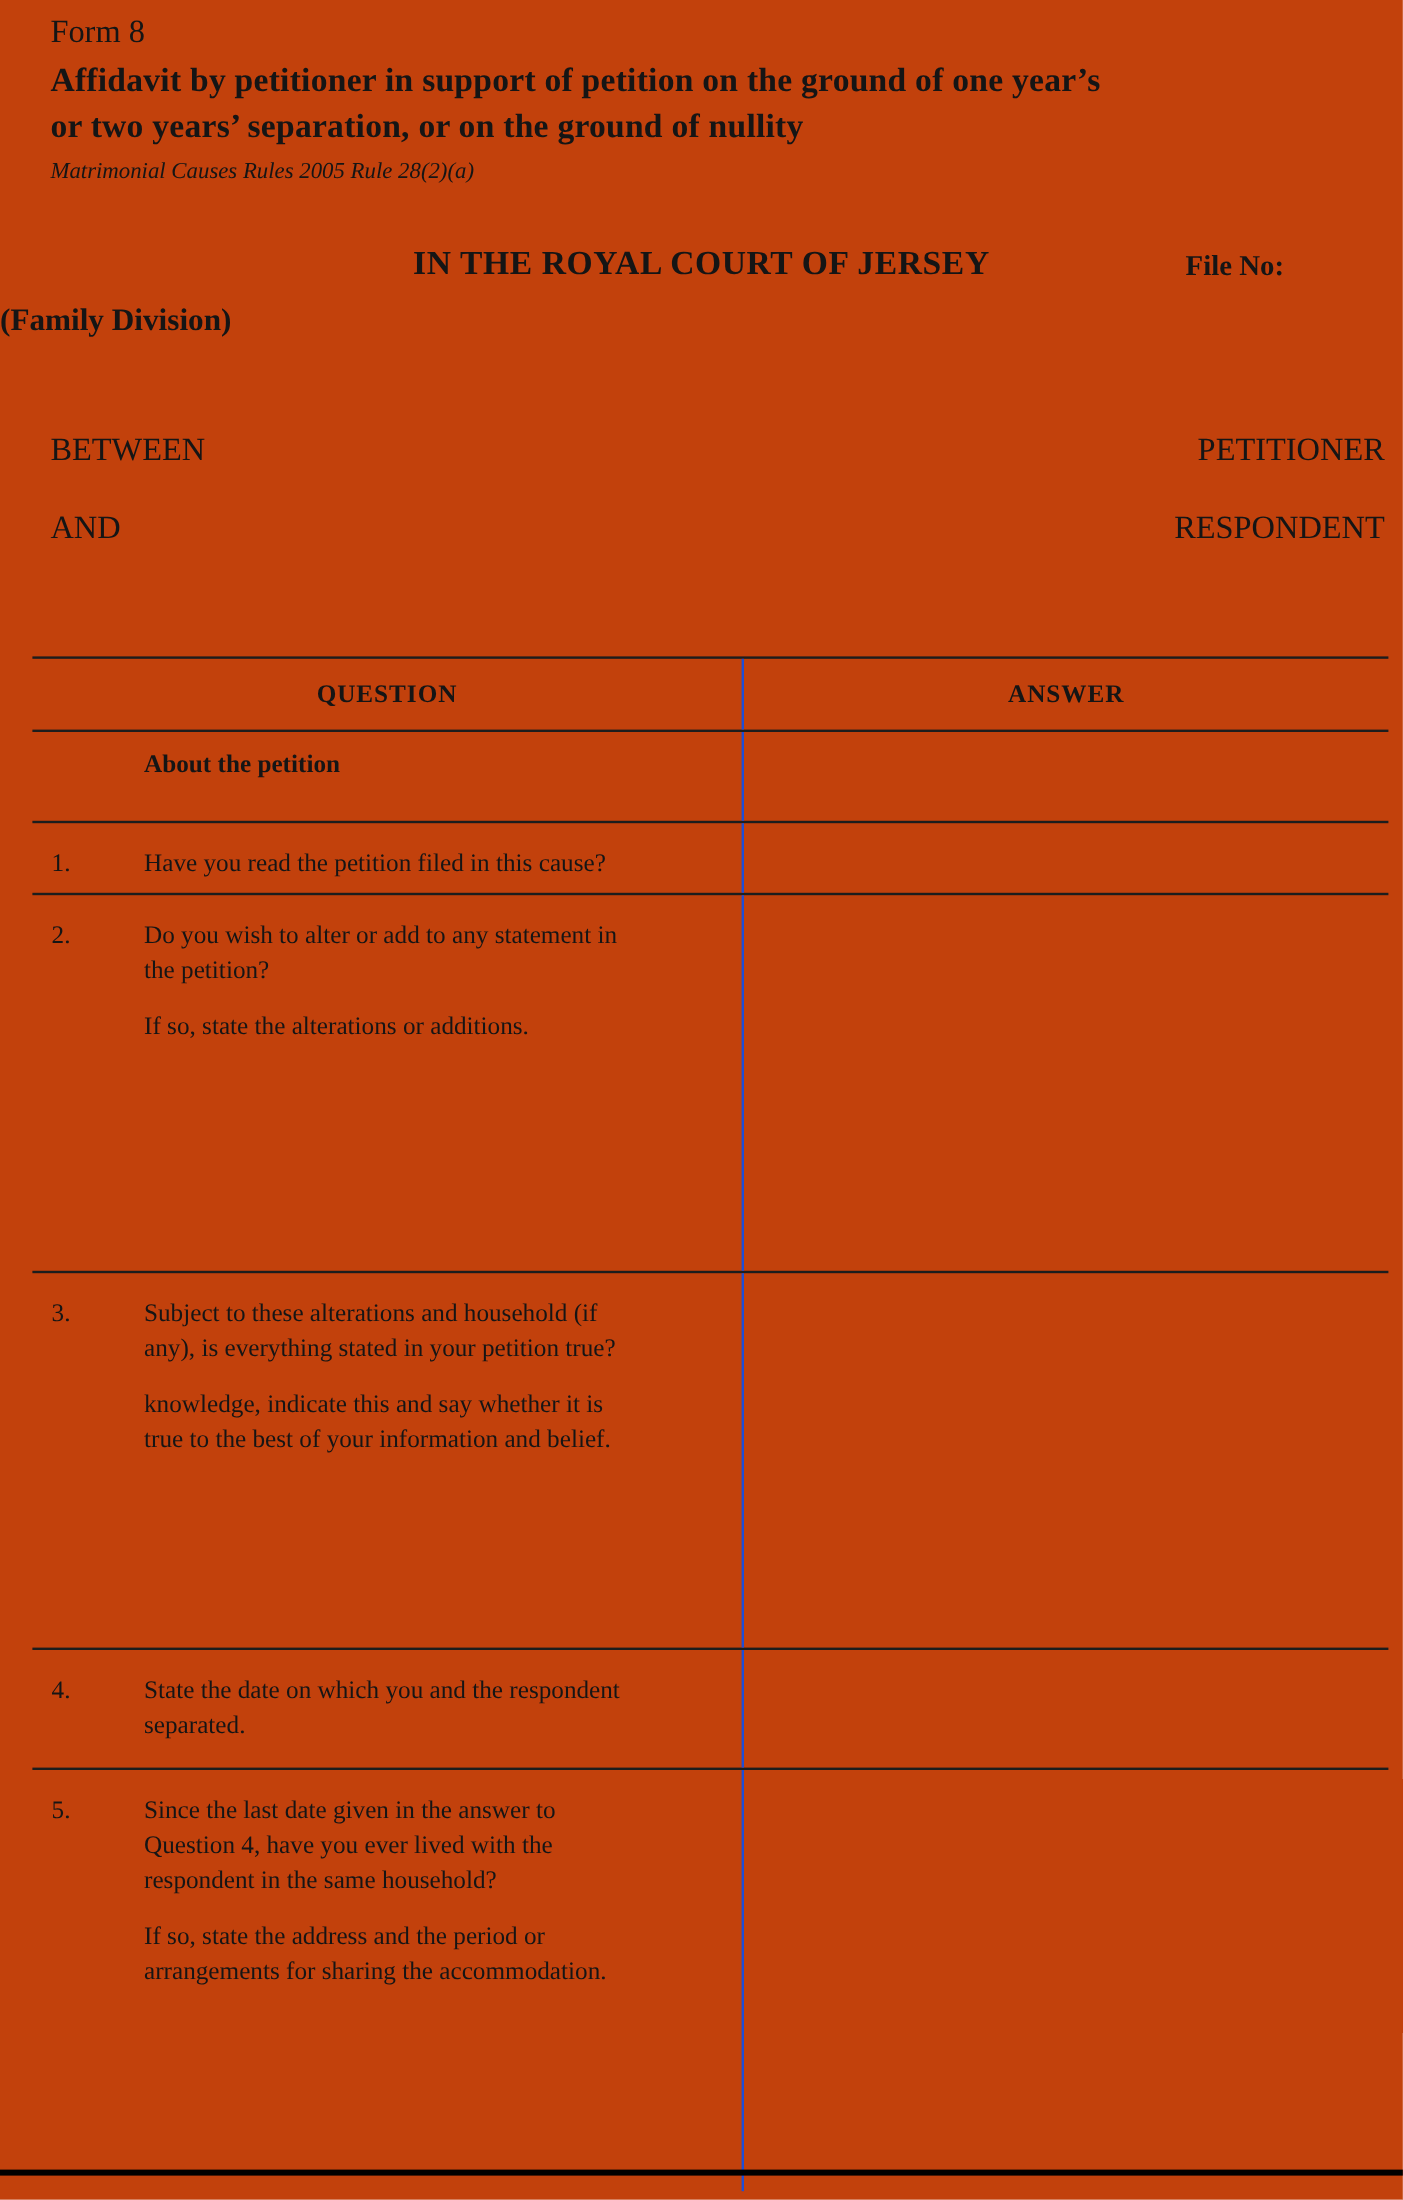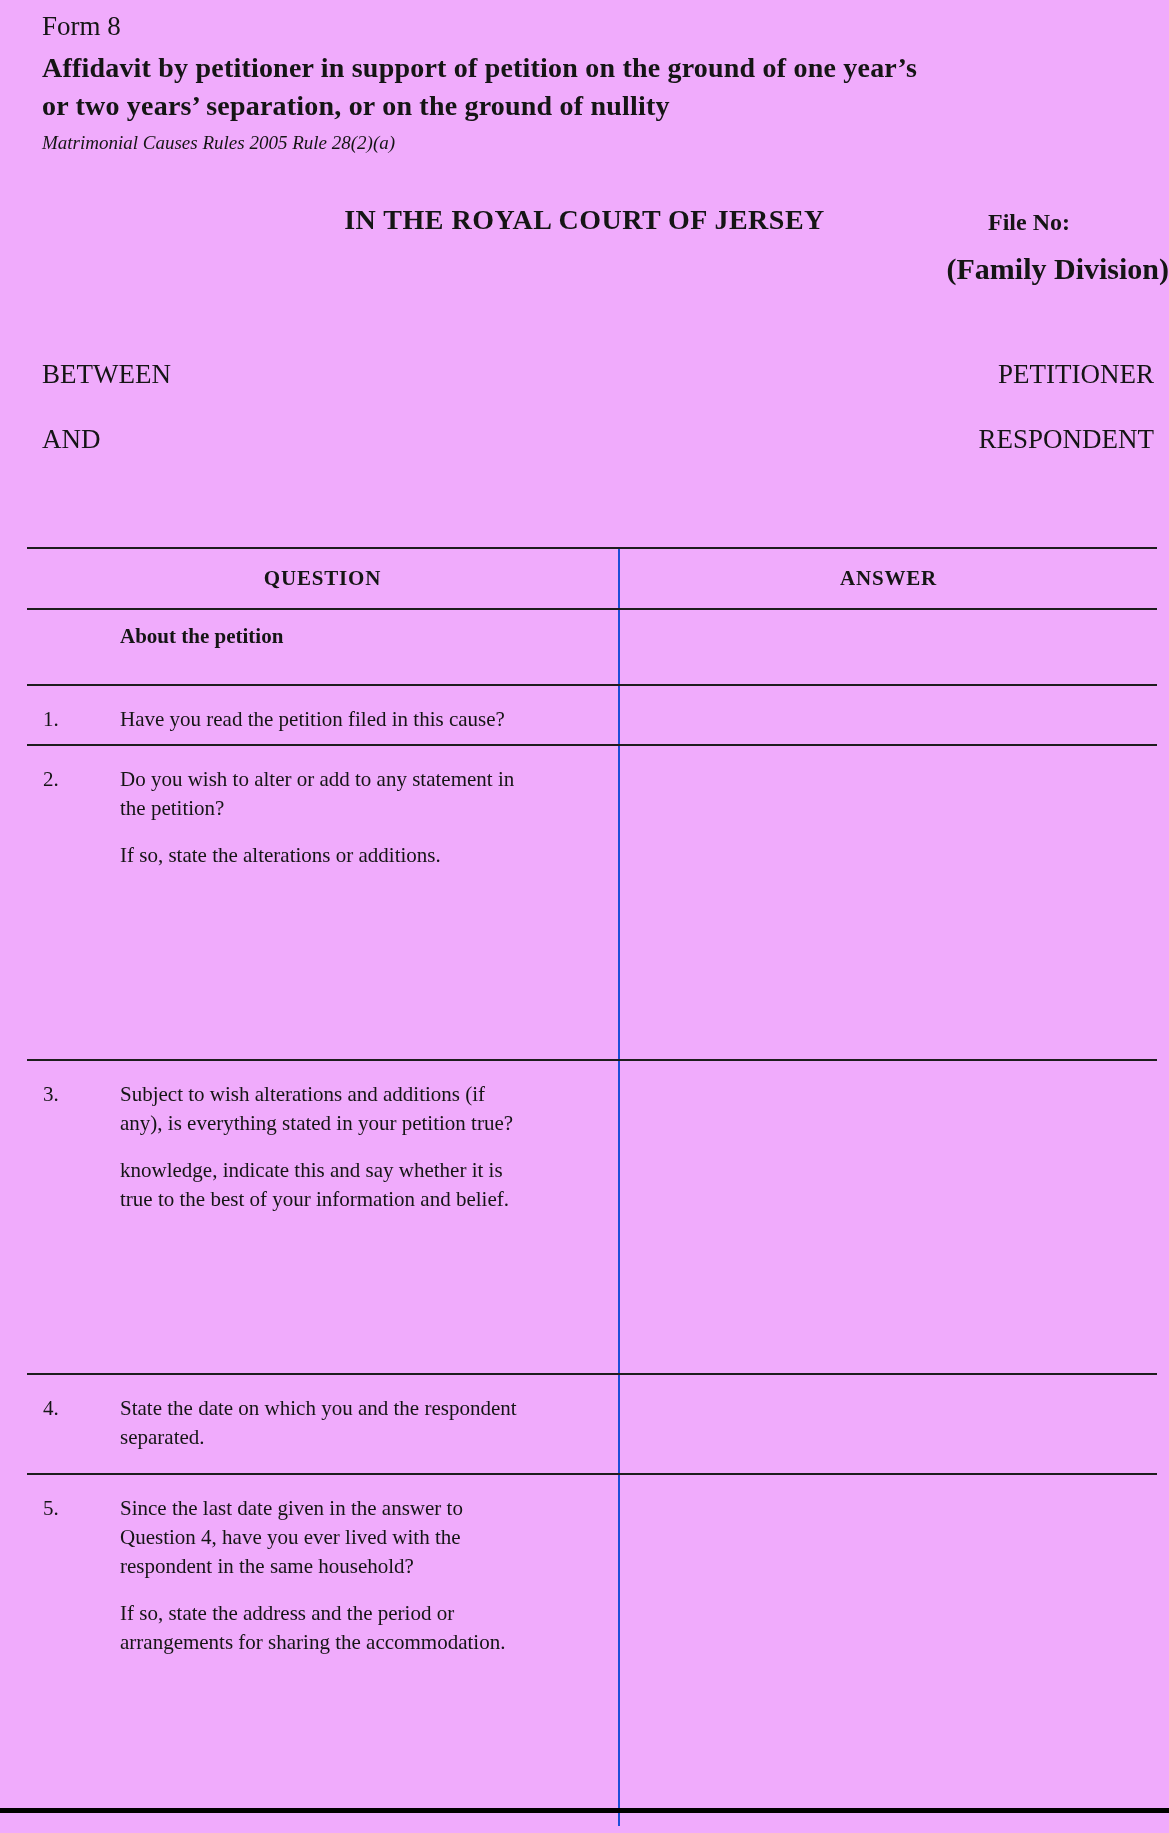--- a/index.html
+++ b/index.html
@@ -11,21 +11,21 @@
     width: 1169px;
     height: 1833px;
     position: relative;
     font-family: "Liberation Serif", serif;
     color: #151515;
     overflow: hidden;
   }
   .page {
     position: absolute;
     inset: 0;
-    background: #f0abfc;
+    background: #c2410c;
   }
 
   
   .header-block {
     position: absolute;
     left: 42px;
     top: 10px;
     width: 1010px;
   }
   .form-no {
@@ -62,22 +62,22 @@
     top: 209px;
     left: 988px;
     font-size: 24px;
     font-weight: bold;
   }
   .division {
     position: absolute;
     top: 252px;
     left: 0;
     width: 1169px;
-    text-align: right;
-    font-size: 30px;
+    text-align: left;
+    font-size: 26px;
     font-weight: bold;
   }
 
   
   .party-row {
     position: absolute;
     left: 42px;
     right: 15px;
     display: flex;
     justify-content: space-between;
@@ -229,21 +229,21 @@
       </div>
       <div class="a-col"></div>
     </div>
 
     <div class="t-row r-q3">
       <div class="q-col">
         <div class="q-cell">
           <div class="q-num">3.</div>
           <div class="q-text">
             <p class="para">
-              <span class="line">Subject to wish alterations and additions (if</span>
+              <span class="line">Subject to these alterations and household (if</span>
               <span class="line">any), is everything stated in your petition true?</span>
             </p>
             <p class="para">
               <span class="line">knowledge, indicate this and say whether it is</span>
               <span class="line">true to the best of your information and belief.</span>
             </p>
           </div>
         </div>
       </div>
       <div class="a-col"></div>

